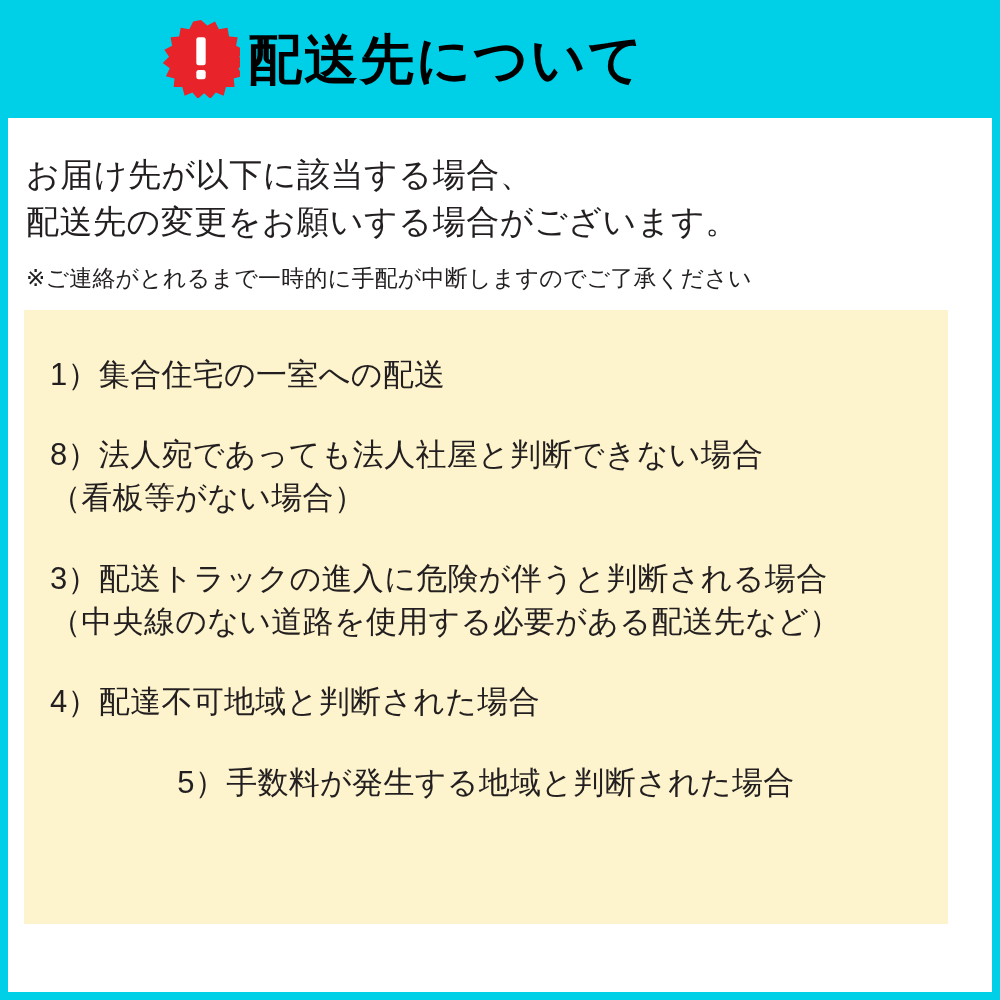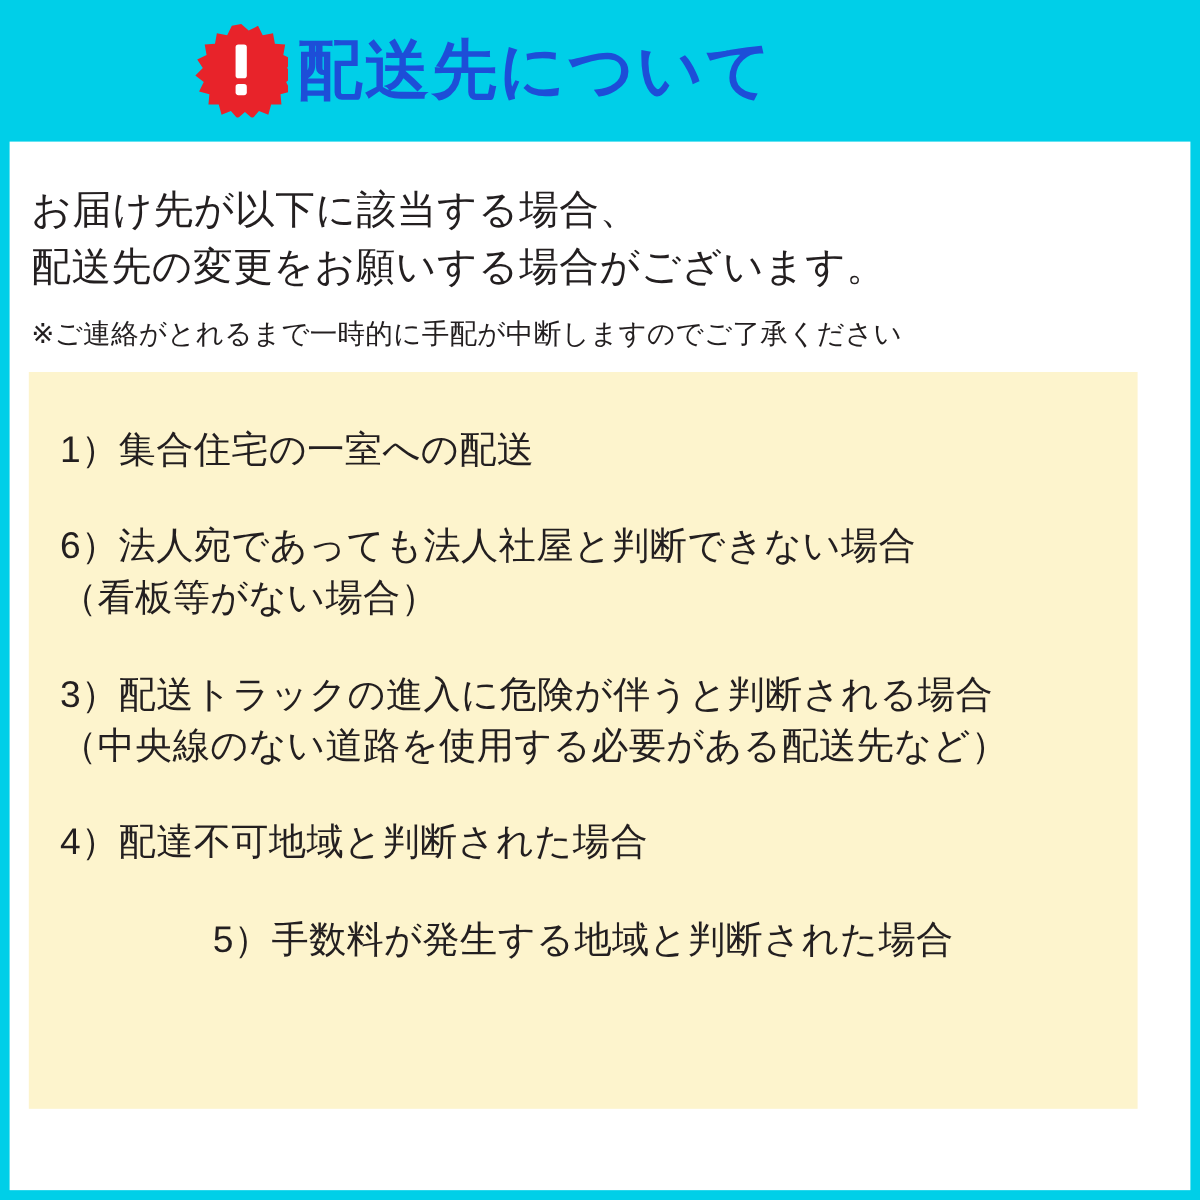--- a/index.html
+++ b/index.html
@@ -39,21 +39,21 @@
   .burst {
     position: absolute;
     left: 162px;
     top: 20px;
     width: 78px;
     height: 78px;
   }
   .burst svg { display: block; }
 
   .header-title {
-    color: #1d4ed8;
+    color: #000000;
     font-size: 54px;
     font-weight: bold;
     letter-spacing: 2px;
     line-height: 1;
     margin-left: 88px;
     white-space: nowrap;
   }
 
   
   .card {
@@ -132,21 +132,21 @@
 
   <div class="card">
 
     <p class="lead">お届け先が以下に該当する場合、
 配送先の変更をお願いする場合がございます。</p>
 
     <p class="note">※ご連絡がとれるまで一時的に手配が中断しますのでご了承ください</p>
 
     <div class="panel">
       <p class="panel-item">1）集合住宅の一室への配送</p>
-      <p class="panel-item">6）法人宛であっても法人社屋と判断できない場合
+      <p class="panel-item">8）法人宛であっても法人社屋と判断できない場合
 （看板等がない場合）</p>
       <p class="panel-item">3）配送トラックの進入に危険が伴うと判断される場合
 （中央線のない道路を使用する必要がある配送先など）</p>
       <p class="panel-item">4）配達不可地域と判断された場合</p>
       <p class="panel-item">5）手数料が発生する地域と判断された場合</p>
     </div>
 
   </div>
 
   <div class="bottom-strip"></div>

